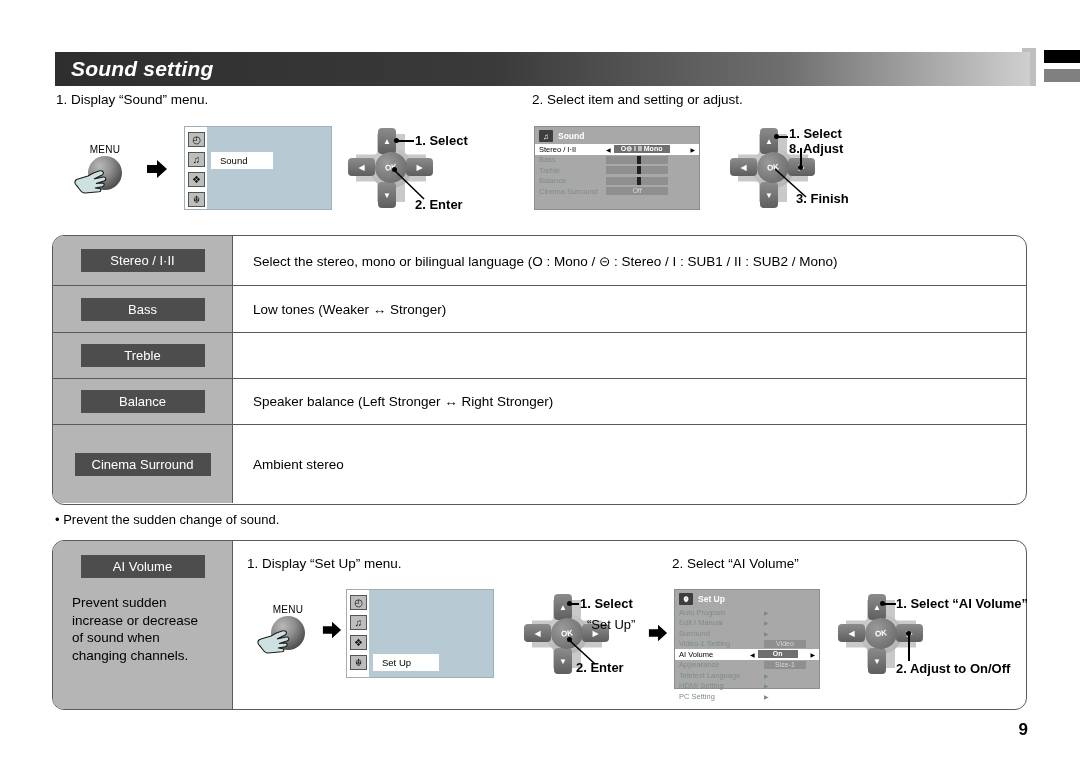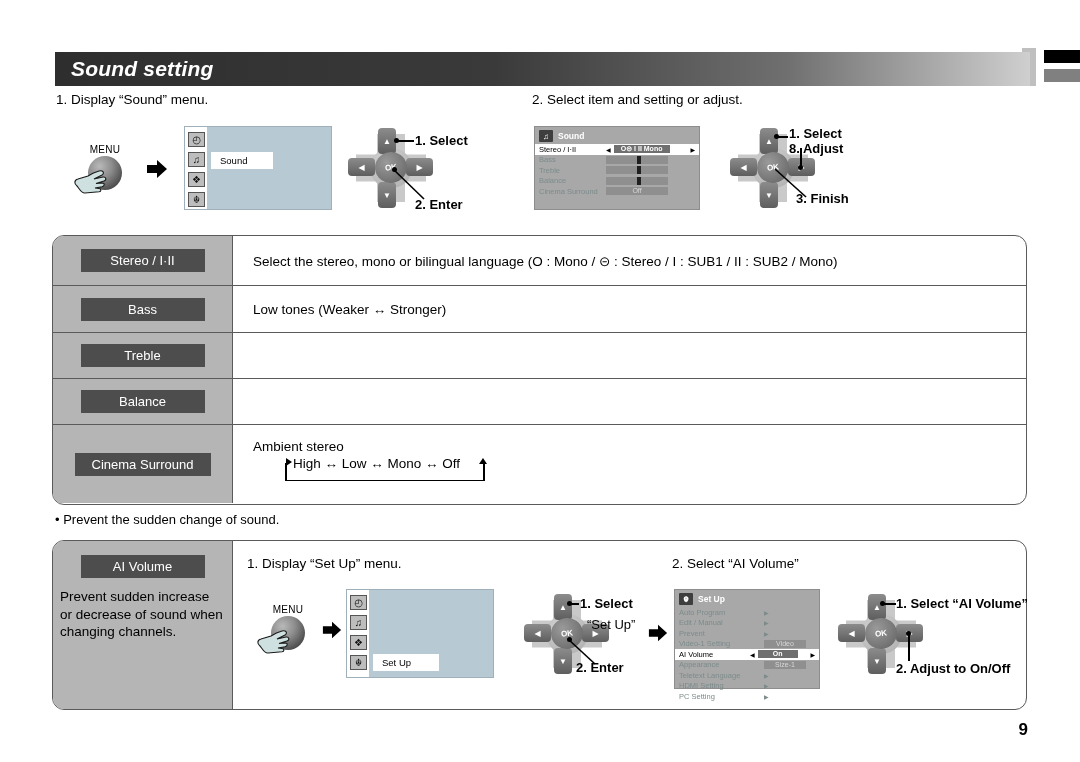--- a/index.html
+++ b/index.html
@@ -161,21 +161,21 @@
   .panel2 {
     position:absolute; left:52px; top:540px; width:975px; height:170px;
     border:1.6px solid #5a5a5a; border-radius:12px; background:#fff; overflow:hidden;
     display:flex;
   }
   .p2-left {
     flex:0 0 180px; background:#b5b5b5; border-right:1.3px solid #5a5a5a;
     padding-top:14px;
   }
   .p2-left .chip { margin:0 auto 10px auto; }
-  .p2-left p { margin:4px; padding:0 3px; font-size:13.5px; line-height:17.5px; }
+  .p2-left p { margin:16px; padding:0 3px; font-size:13.5px; line-height:17.5px; }
   .p2-right { flex:1; position:relative; }
 </style>
 </head>
 <body>
 
 <div class="corner-tabs">
   <div class="tab-gray-edge"></div>
   <div class="tab-black"></div>
   <div class="tab-gray"></div>
 </div>
@@ -312,36 +312,29 @@
   <div class="trow" style="height:46px;">
     <div class="tlabel">
       <div class="chip">Treble</div>
     </div>
   </div>
 
   <div class="trow" style="height:46px;">
     <div class="tlabel">
       <div class="chip">Balance</div>
     </div>
+    <div class="tdesc">Speaker balance (Left Stronger ↔ Right Stronger)</div>
   </div>
 
   <div class="trow" style="height:78px;">
     <div class="tlabel">
       <div class="chip" style="width:136px;">Cinema Surround</div>
     </div>
     <div class="tdesc">
       <div>Ambient stereo</div>
-      <div class="cycle">
-        <span class="txt">High ↔ Low ↔ Mono ↔ Off</span>
-        <span class="ln-b"></span>
-          <span class="ln-l"></span>
-          <span class="ln-r"></span>
-        <span class="ar-l"></span>
-          <span class="ar-u"></span>
-      </div>
     </div>
   </div>
 
 </div>
 
 <div class="note">• Prevent the sudden change of sound.</div>
 
 <div class="panel2">
   <div class="p2-left">
     <div class="chip">AI Volume</div>
@@ -408,21 +401,21 @@
   </div>
   <div class="osd-row">
     <span class="nm" style="width:82px">Auto Program</span>
     <span class="osd-arrow">▶</span>
   </div>
   <div class="osd-row">
     <span class="nm" style="width:82px">Edit / Manual</span>
     <span class="osd-arrow">▶</span>
   </div>
   <div class="osd-row">
-    <span class="nm" style="width:82px">Prevent</span>
+    <span class="nm" style="width:82px">Surround</span>
     <span class="osd-arrow">▶</span>
   </div>
   <div class="osd-row">
     <span class="nm" style="width:82px">Video-1 Setting</span>
     <span class="osd-val" style="min-width:42px">Video</span>
   </div>
   <div class="osd-row hl">
     <span class="nm" style="width:68px">AI Volume</span>
     <span class="osd-arrow">◀</span>
     <span class="osd-val on" style="min-width:40px">On</span>

